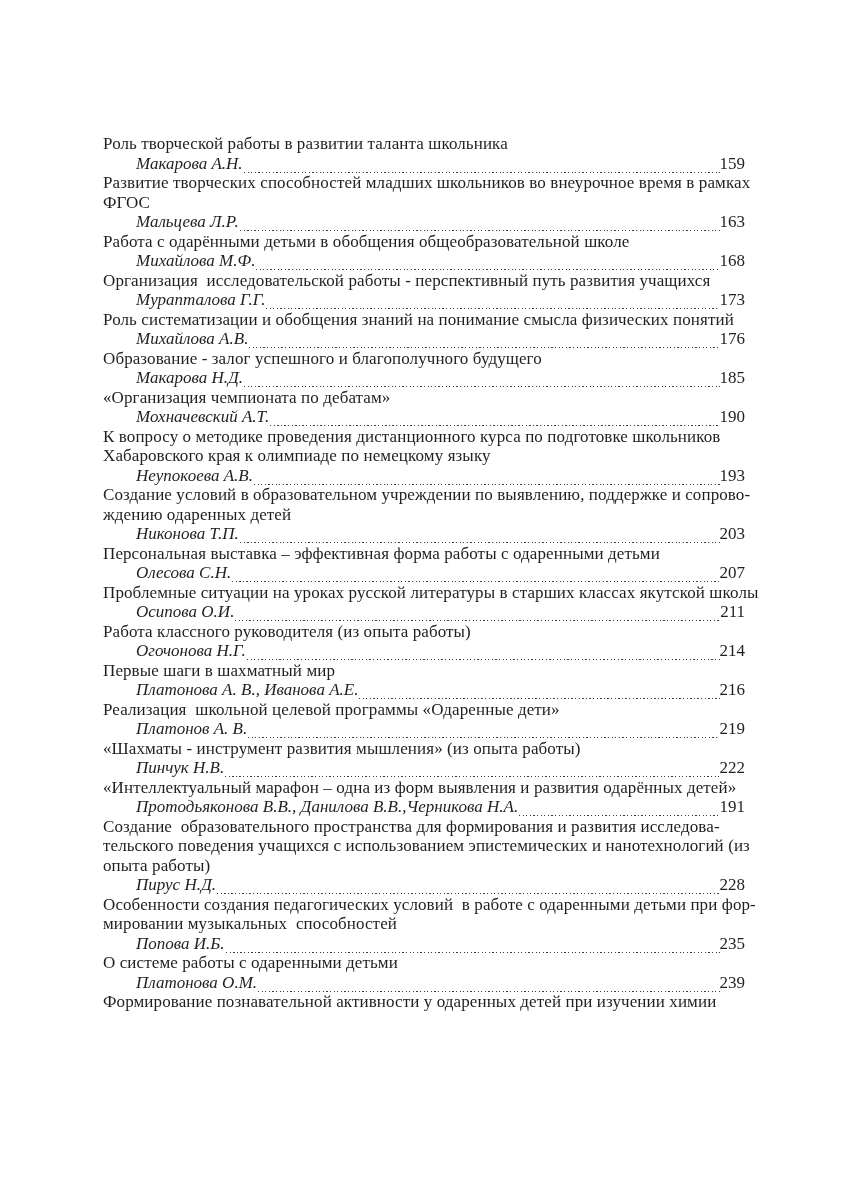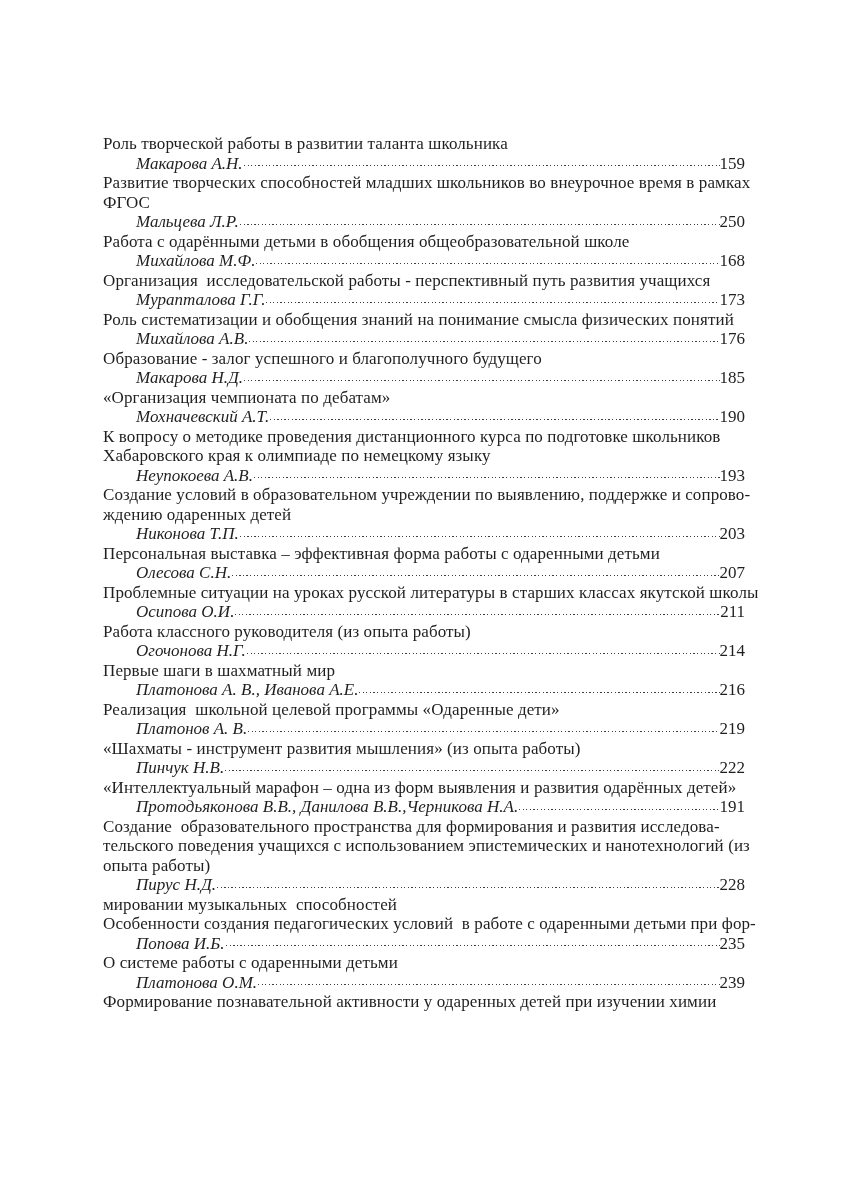--- a/index.html
+++ b/index.html
@@ -19,21 +19,21 @@
   }
   .toc-entry { }
   .title-line {
     font-size: 17px;
     line-height: 19.5px;
     white-space: pre;
     letter-spacing: 0.1px;
   }
   .author-line {
     display: flex;
-    align-items: flex-start;
+    align-items: flex-end;
     font-size: 17px;
     line-height: 19.5px;
   }
   .authors {
     font-style: italic;
     margin-left: 33px;
     white-space: pre;
     flex: 0 0 auto;
   }
   .dots {
@@ -64,21 +64,21 @@
       <span class="page-num">159</span>
     </div>
   </div>
 
   <div class="toc-entry">
     <div class="title-line">Развитие творческих способностей младших школьников во внеурочное время в рамках</div>
         <div class="title-line">ФГОС</div>
         <div class="author-line">
       <span class="authors">Мальцева Л.Р.</span>
       <span class="dots"></span>
-      <span class="page-num">250</span>
+      <span class="page-num">163</span>
     </div>
   </div>
 
   <div class="toc-entry">
     <div class="title-line">Работа с одарёнными детьми в обобщения общеобразовательной школе</div>
         <div class="author-line">
       <span class="authors">Михайлова М.Ф.</span>
       <span class="dots"></span>
       <span class="page-num">168</span>
     </div>
@@ -208,22 +208,22 @@
         <div class="title-line">тельского поведения учащихся с использованием эпистемических и нанотехнологий (из</div>
         <div class="title-line">опыта работы)</div>
         <div class="author-line">
       <span class="authors">Пирус Н.Д.</span>
       <span class="dots"></span>
       <span class="page-num">228</span>
     </div>
   </div>
 
   <div class="toc-entry">
-    <div class="title-line">мировании музыкальных  способностей</div>
-        <div class="title-line">Особенности создания педагогических условий  в работе с одаренными детьми при фор-</div>
+    <div class="title-line">Особенности создания педагогических условий  в работе с одаренными детьми при фор-</div>
+        <div class="title-line">мировании музыкальных  способностей</div>
         <div class="author-line">
       <span class="authors">Попова И.Б.</span>
       <span class="dots"></span>
       <span class="page-num">235</span>
     </div>
   </div>
 
   <div class="toc-entry">
     <div class="title-line">О системе работы с одаренными детьми</div>
         <div class="author-line">

